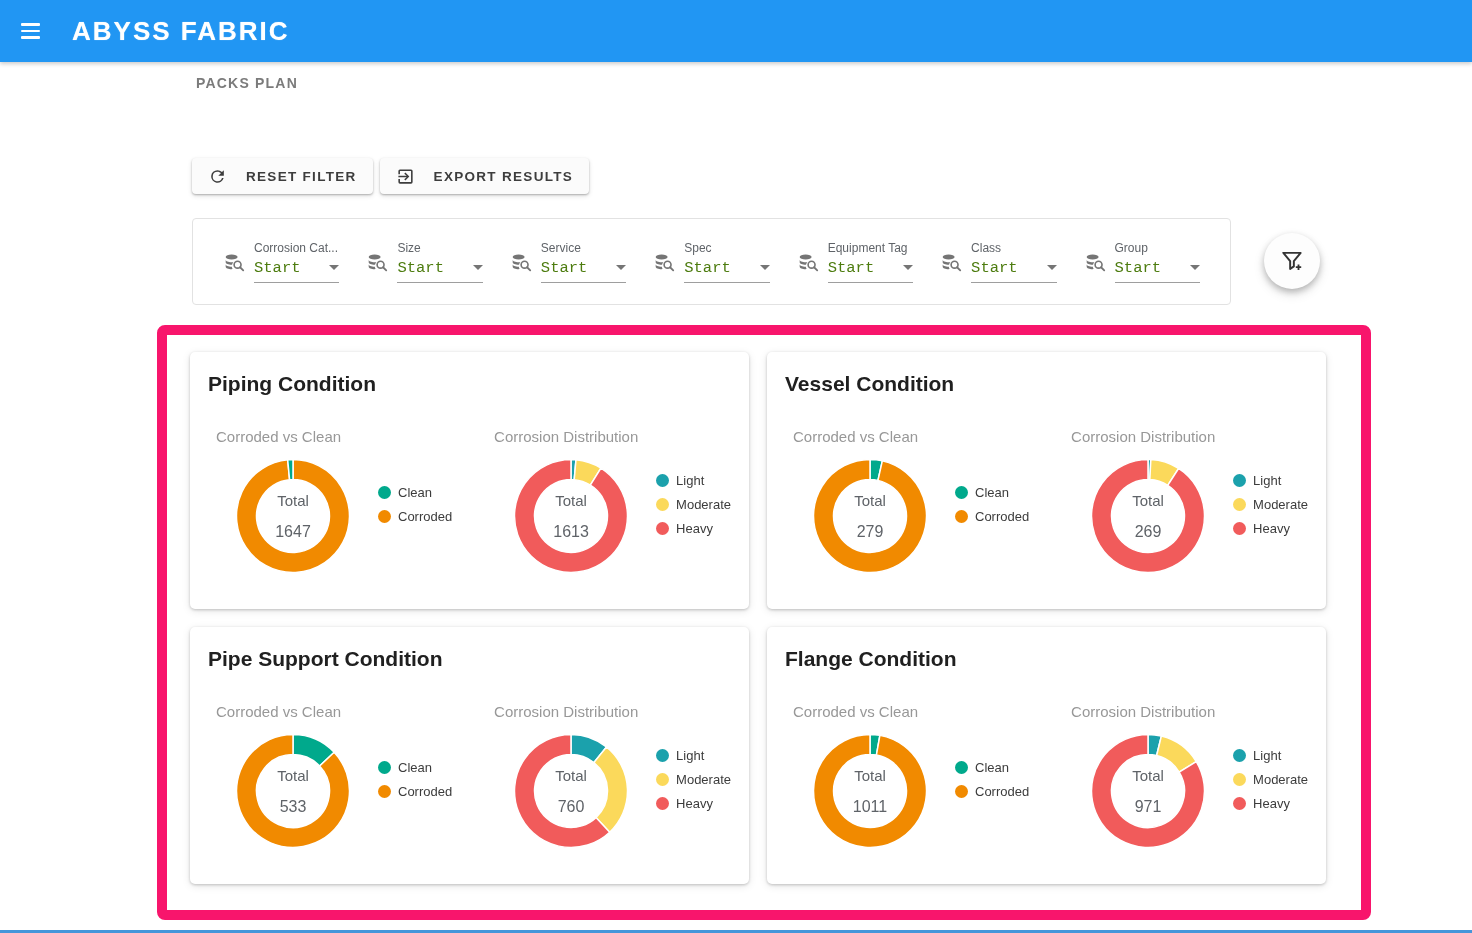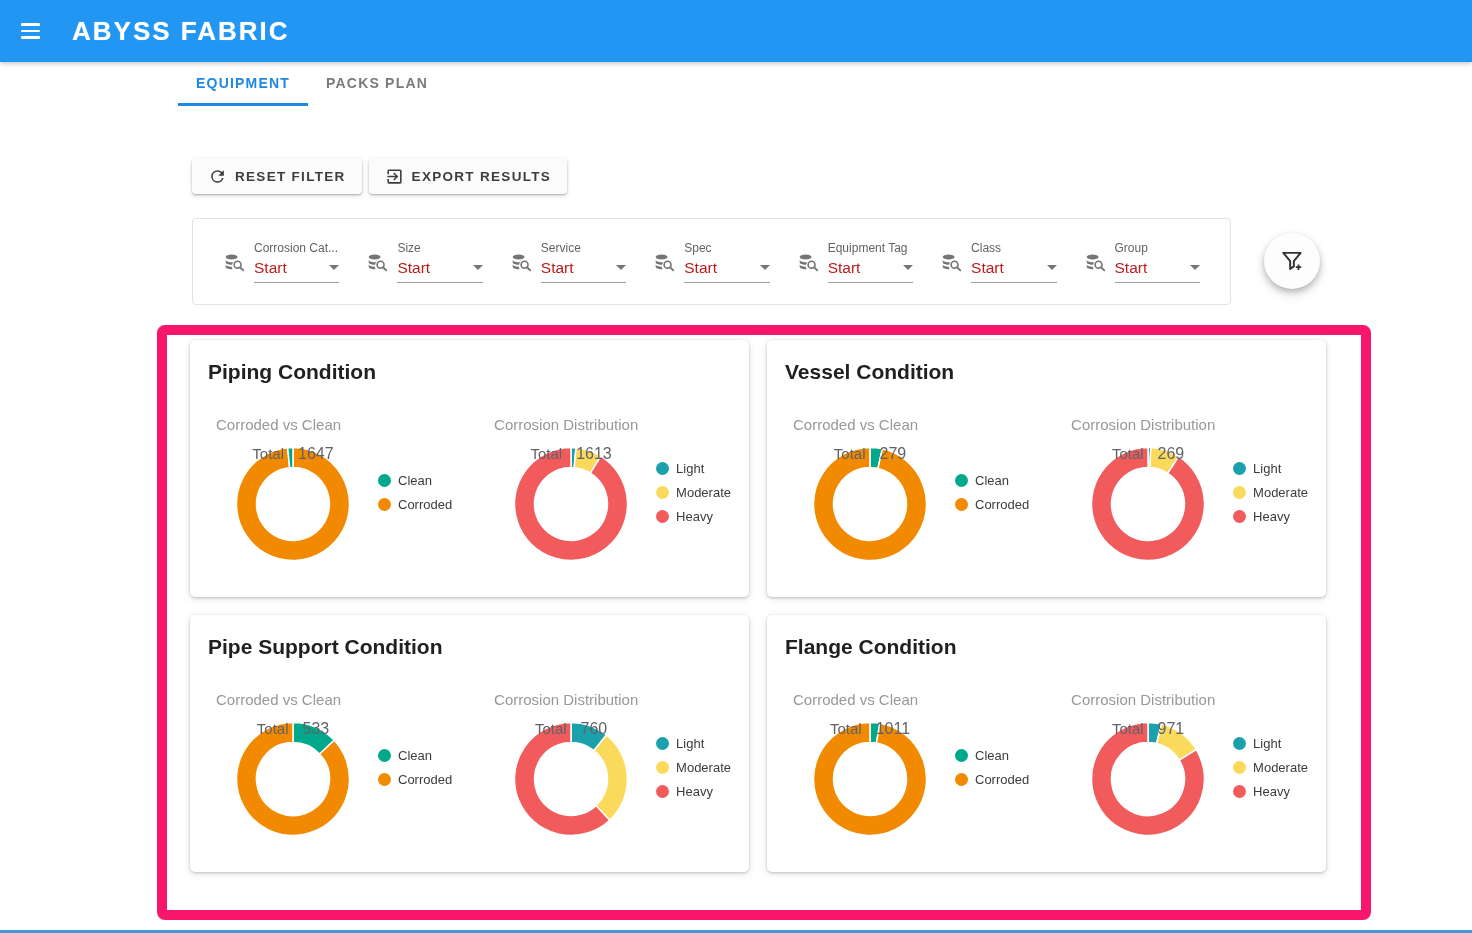--- a/index.html
+++ b/index.html
@@ -20,60 +20,60 @@
   
   .tabs { position:absolute; left:178px; top:62px; height:44px; display:flex; }
   .tab { height:44px; padding:0 18px; display:flex; align-items:center; justify-content:center;
     font-size:14px; font-weight:bold; letter-spacing:1.2px; color:#7b7b7b; cursor:pointer;
     border-bottom:3px solid transparent; }
   .tab.active { color:#1E88E5; border-bottom-color:#1E88E5; }
 
   
   .toolbar { position:absolute; left:192px; top:158px; display:flex; gap:7px; }
   .btn { height:36px; padding:0 16px; background:#fbfbfb; border:none; border-radius:4px;
-    display:flex; align-items:center; gap:8px; font-family:inherit;
+    display:flex; align-items:center; gap:19px; font-family:inherit;
     font-size:13.5px; font-weight:bold; letter-spacing:1.3px; color:#3d3d3d; cursor:pointer;
     box-shadow:0 1px 2px rgba(0,0,0,.25), 0 2px 5px rgba(0,0,0,.12); }
   .bicon { display:flex; align-items:center; }
   .bicon svg { width:19px; height:19px; fill:#3d3d3d; }
 
   
   .filter-panel { position:absolute; left:192px; top:218px; width:1039px; height:87px;
     background:#fff; border:1px solid #e2e2e2; border-radius:4px;
     display:flex; align-items:center; gap:27px; padding:0 30px; }
   .ffield { width:117px; display:flex; align-items:flex-end; }
   .db-icon { margin-right:8px; margin-bottom:4px; }
   .db-icon svg { width:23px; height:23px; }
   .finner { flex:1; position:relative; border-bottom:1px solid #9e9e9e; padding-bottom:5px; }
   .flabel { font-size:12px; color:#5f6368; margin-bottom:4px; white-space:nowrap; overflow:hidden; }
   .fvalrow { display:flex; align-items:center; justify-content:space-between; cursor:pointer; }
-  .fplaceholder { font-size:15.5px; color:#b91c1c; white-space:nowrap; overflow:hidden; max-width:62px; }
+  .fplaceholder { font-size:15.5px; color:#4d7c0f; white-space:nowrap; overflow:hidden; max-width:62px;font-family:Liberation Mono, monospace; }
   .caret { width:0; height:0; border-left:5px solid transparent; border-right:5px solid transparent;
     border-top:5px solid #757575; margin-left:4px; }
 
   
   .fab { position:absolute; left:1264px; top:233px; width:56px; height:56px; border-radius:50%;
     background:#fdfdfd; border:none; cursor:pointer; display:flex; align-items:center; justify-content:center;
     box-shadow:0 3px 6px rgba(0,0,0,.22), 0 5px 12px rgba(0,0,0,.12); }
   .fab svg { width:26px; height:26px; }
 
   
-  .grid { position:absolute; left:190px; top:340px; width:1140px;
+  .grid { position:absolute; left:190px; top:352px; width:1140px;
     display:grid; grid-template-columns:559px 559px; column-gap:22px; row-gap:49px;gap:18px; }
   .card { width:559px; height:257px; background:#fff; border-radius:5px; padding:20px 18px;
     box-shadow:0 1px 3px rgba(0,0,0,.2), 0 2px 8px rgba(0,0,0,.10); }
   .card-title { font-size:21px; font-weight:bold; color:#202020; margin-bottom:32px; }
   .charts-row { display:flex; }
   .chart-group { display:flex; flex-direction:column;margin-left:8px; }
   .chart-group.g1 { width:274px; }
   .chart-group.g2 { flex:1; }
   .chart-subtitle { font-size:15px; color:#989898; margin-bottom:12px; }
   .donut-row { display:flex; align-items:center; }
   .donut-wrap { position:relative; width:118px; height:118px; margin-left:18px; }
-  .donut-center { position:absolute; inset:0; display:flex; flex-direction:row; align-items:flex-start;
+  .donut-center { position:absolute; inset:0; display:flex; flex-direction:column; align-items:center;
     justify-content:center; gap:14px; pointer-events:none; }
   .donut-center .tlabel { font-size:15px; color:#5f6368; }
   .donut-center .tvalue { font-size:16px; color:#5f6368; }
   .legend { display:flex; flex-direction:column; gap:9px; margin-left:26px; transform:translateY(-12px); }
   .legend-item { display:flex; align-items:center; gap:7px; }
   .legend-dot { width:13px; height:13px; border-radius:50%; flex:0 0 13px; }
   .legend-label { font-size:13px; color:#3c3c3c; white-space:nowrap; }
 
   
   .highlight { position:absolute; left:157px; top:325px; width:1214px; height:595px;
@@ -88,21 +88,20 @@
   <header class="appbar">
     <button class="hamburger">
       <span></span>
         <span></span>
         <span></span>
     </button>
     <div class="logo">ABYSS FABRIC</div>
   </header>
 
   <nav class="tabs" id="tabs">
-      <div class="tab active">EQUIPMENT</div>
       <div class="tab">PACKS PLAN</div>
     </nav>
 
   <div class="toolbar">
     <button class="btn">
       <span class="bicon">
         <svg viewBox="0 0 24 24">
             <path d="M17.65 6.35A7.95 7.95 0 0 0 12 4a8 8 0 1 0 7.73 10h-2.08A6 6 0 1 1 12 6c1.66 0 3.14.69 4.22 1.78L13 11h7V4l-2.35 2.35z"></path>
           </svg>
       </span>

